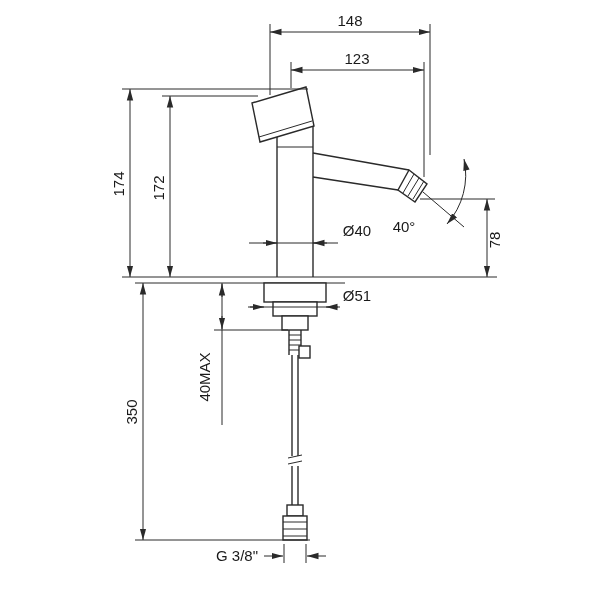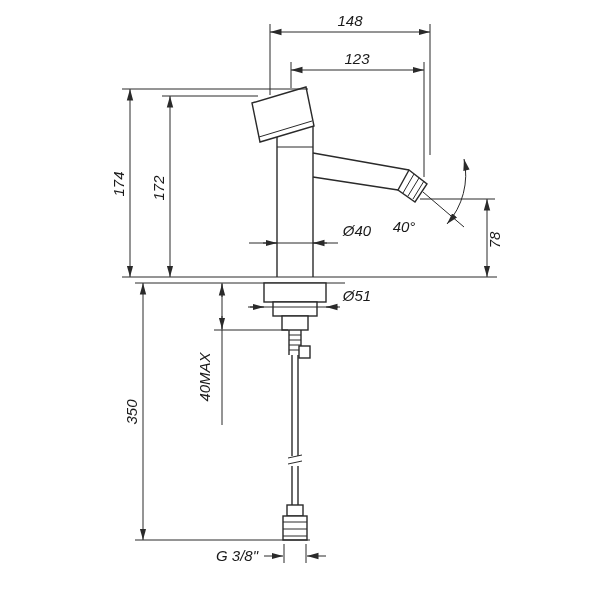--- a/index.html
+++ b/index.html
@@ -1,16 +1,16 @@
 <!DOCTYPE html>
 <html><head>
 <meta charset="utf-8">
 <style>
   html,body{margin:0;padding:0;background:#ffffff;}
-  .canvas{width:572px;height:600px;background:#ffffff;position:relative;overflow:hidden;font-style:italic;}
+  .canvas{width:572px;height:600px;background:#ffffff;position:relative;overflow:hidden;}
   svg{display:block;}
   .ol{stroke:#2a2a2a;stroke-width:1.4;fill:none;stroke-linejoin:miter;}
   .olf{stroke:#2a2a2a;stroke-width:1.4;fill:#ffffff;stroke-linejoin:miter;}
   .tl{stroke:#2a2a2a;stroke-width:1;fill:none;}
   .lbl{font-family:"Liberation Sans","DejaVu Sans",sans-serif;font-size:15px;fill:#1a1a1a;}
 </style>
 </head>
 <body>
 
 <div class="canvas">

